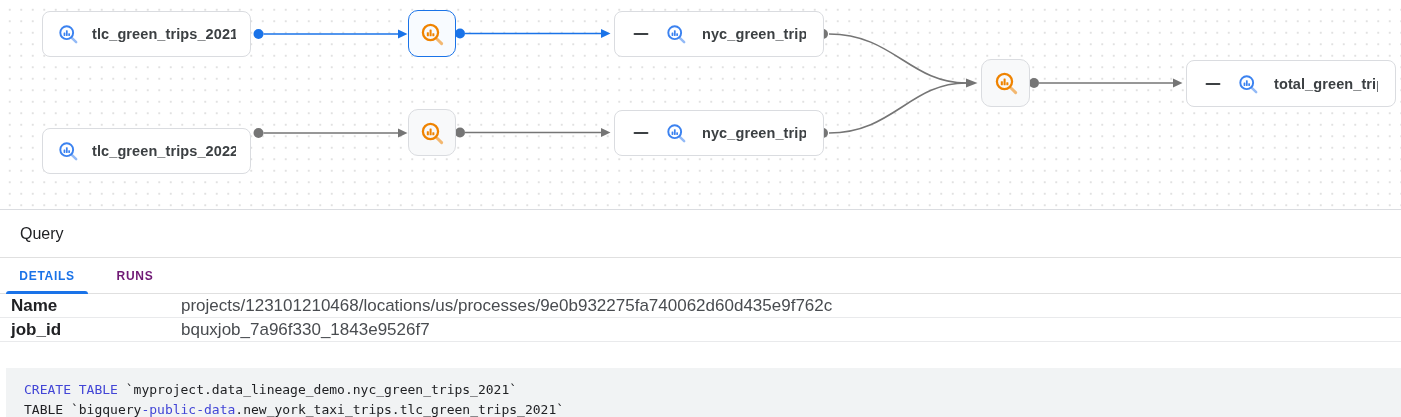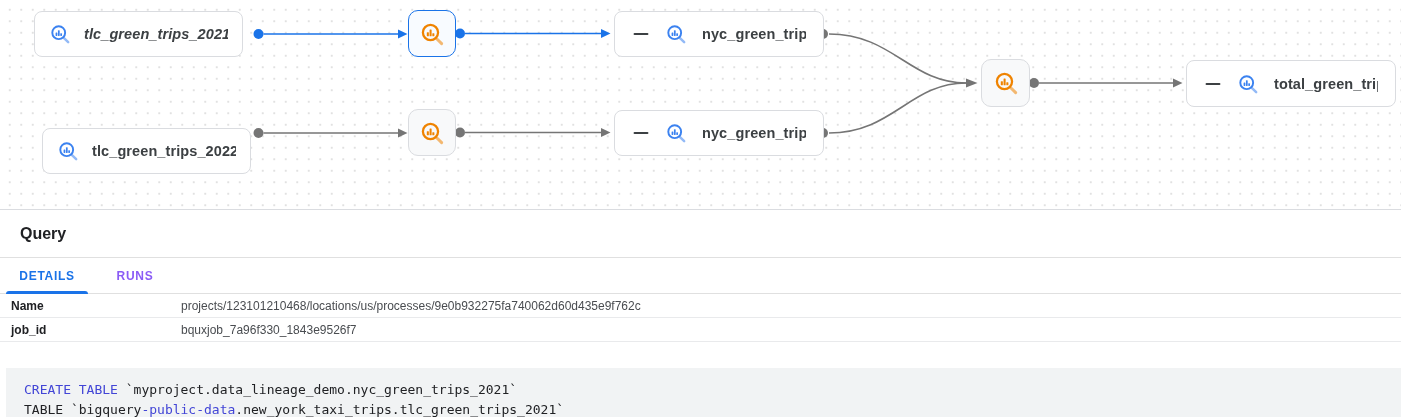--- a/index.html
+++ b/index.html
@@ -28,31 +28,31 @@
   .icon-blue { color:#3b82f0; }
   .icon-orange { color:#ef8300; }
   .minus { width:18px; height:18px; flex:none; display:flex; align-items:center; cursor:pointer; }
 
   .handle { position:absolute; left:766px; top:211px; width:25px; height:5px;
     border-radius:3px; background:#b8b8b8; cursor:row-resize; }
 
   
   .panel { position:absolute; left:0; top:211px; width:1401px; height:206px; background:#fff; }
   .panel-title { height:47px; display:flex; align-items:center; padding-left:20px;
-    font-size:16px; color:#202124; border-bottom:1px solid #e0e0e0;font-weight:bold; }
+    font-size:16px; color:#202124; border-bottom:1px solid #e0e0e0; }
   .tabs { display:flex; height:36px; border-bottom:1px solid #e0e0e0; }
   .tab { position:relative; height:36px; display:flex; align-items:center; justify-content:center;
-    font-size:12px; font-weight:bold; letter-spacing:.7px; color:#8b5cf6; cursor:pointer; }
+    font-size:12px; font-weight:bold; letter-spacing:.7px; color:#701a75; cursor:pointer; }
   .tab.t0 { width:94px; }
   .tab.t1 { width:82px; }
   .tab.active { color:#1a73e8;text-align:center; }
   .tab.active::after { content:""; position:absolute; left:6px; right:6px; bottom:0;
     height:3px; background:#1a73e8; border-radius:3px 3px 0 0; }
   .drow { display:flex; align-items:center; height:24px; border-bottom:1px solid #e9eaec;
-    font-size:12px; }
+    font-size:17px; }
   .drow .k { width:151px; padding-left:11px; font-weight:bold; color:#202124; flex:none; }
   .drow .v { color:#494c50; white-space:nowrap; overflow:hidden;margin-left:30px; }
 
   .codeblock { position:absolute; left:6px; right:0; top:157px; height:60px;
     background:#f1f3f4; padding:12px 0 0 18px;
     font-family:"DejaVu Sans Mono","Liberation Mono",monospace;
     font-size:13px; line-height:20px; color:#202124; }
   .code-line { white-space:pre; }
   .kw { color:#4245d6; }
 </style>
@@ -106,21 +106,21 @@
         <polygon points="966,78.5 977.5,83 966,87.5" fill="#757575" stroke="none"></polygon>
       </g>
 
       <g stroke="#757575" fill="#757575">
         <circle cx="1034" cy="83" r="5" stroke="none"></circle>
         <line x1="1039" y1="83" x2="1173" y2="83" stroke-width="1.6"></line>
         <polygon points="1173,78.5 1182.5,83 1173,87.5" stroke="none"></polygon>
       </g>
     </svg>
 
-    <div class="tnode" style="left:34px; top:11px; width:209px;font-style:italic;">
+    <div class="tnode" style="left:42px; top:11px; width:209px;">
       <svg class="icon icon-blue">
           <use href="#bq-icon"></use>
         </svg>
       <span class="lbl">tlc_green_trips_2021</span>
     </div>
 
     <div class="tnode" style="left:42px; top:128px; width:209px;">
       <svg class="icon icon-blue">
           <use href="#bq-icon"></use>
         </svg>

